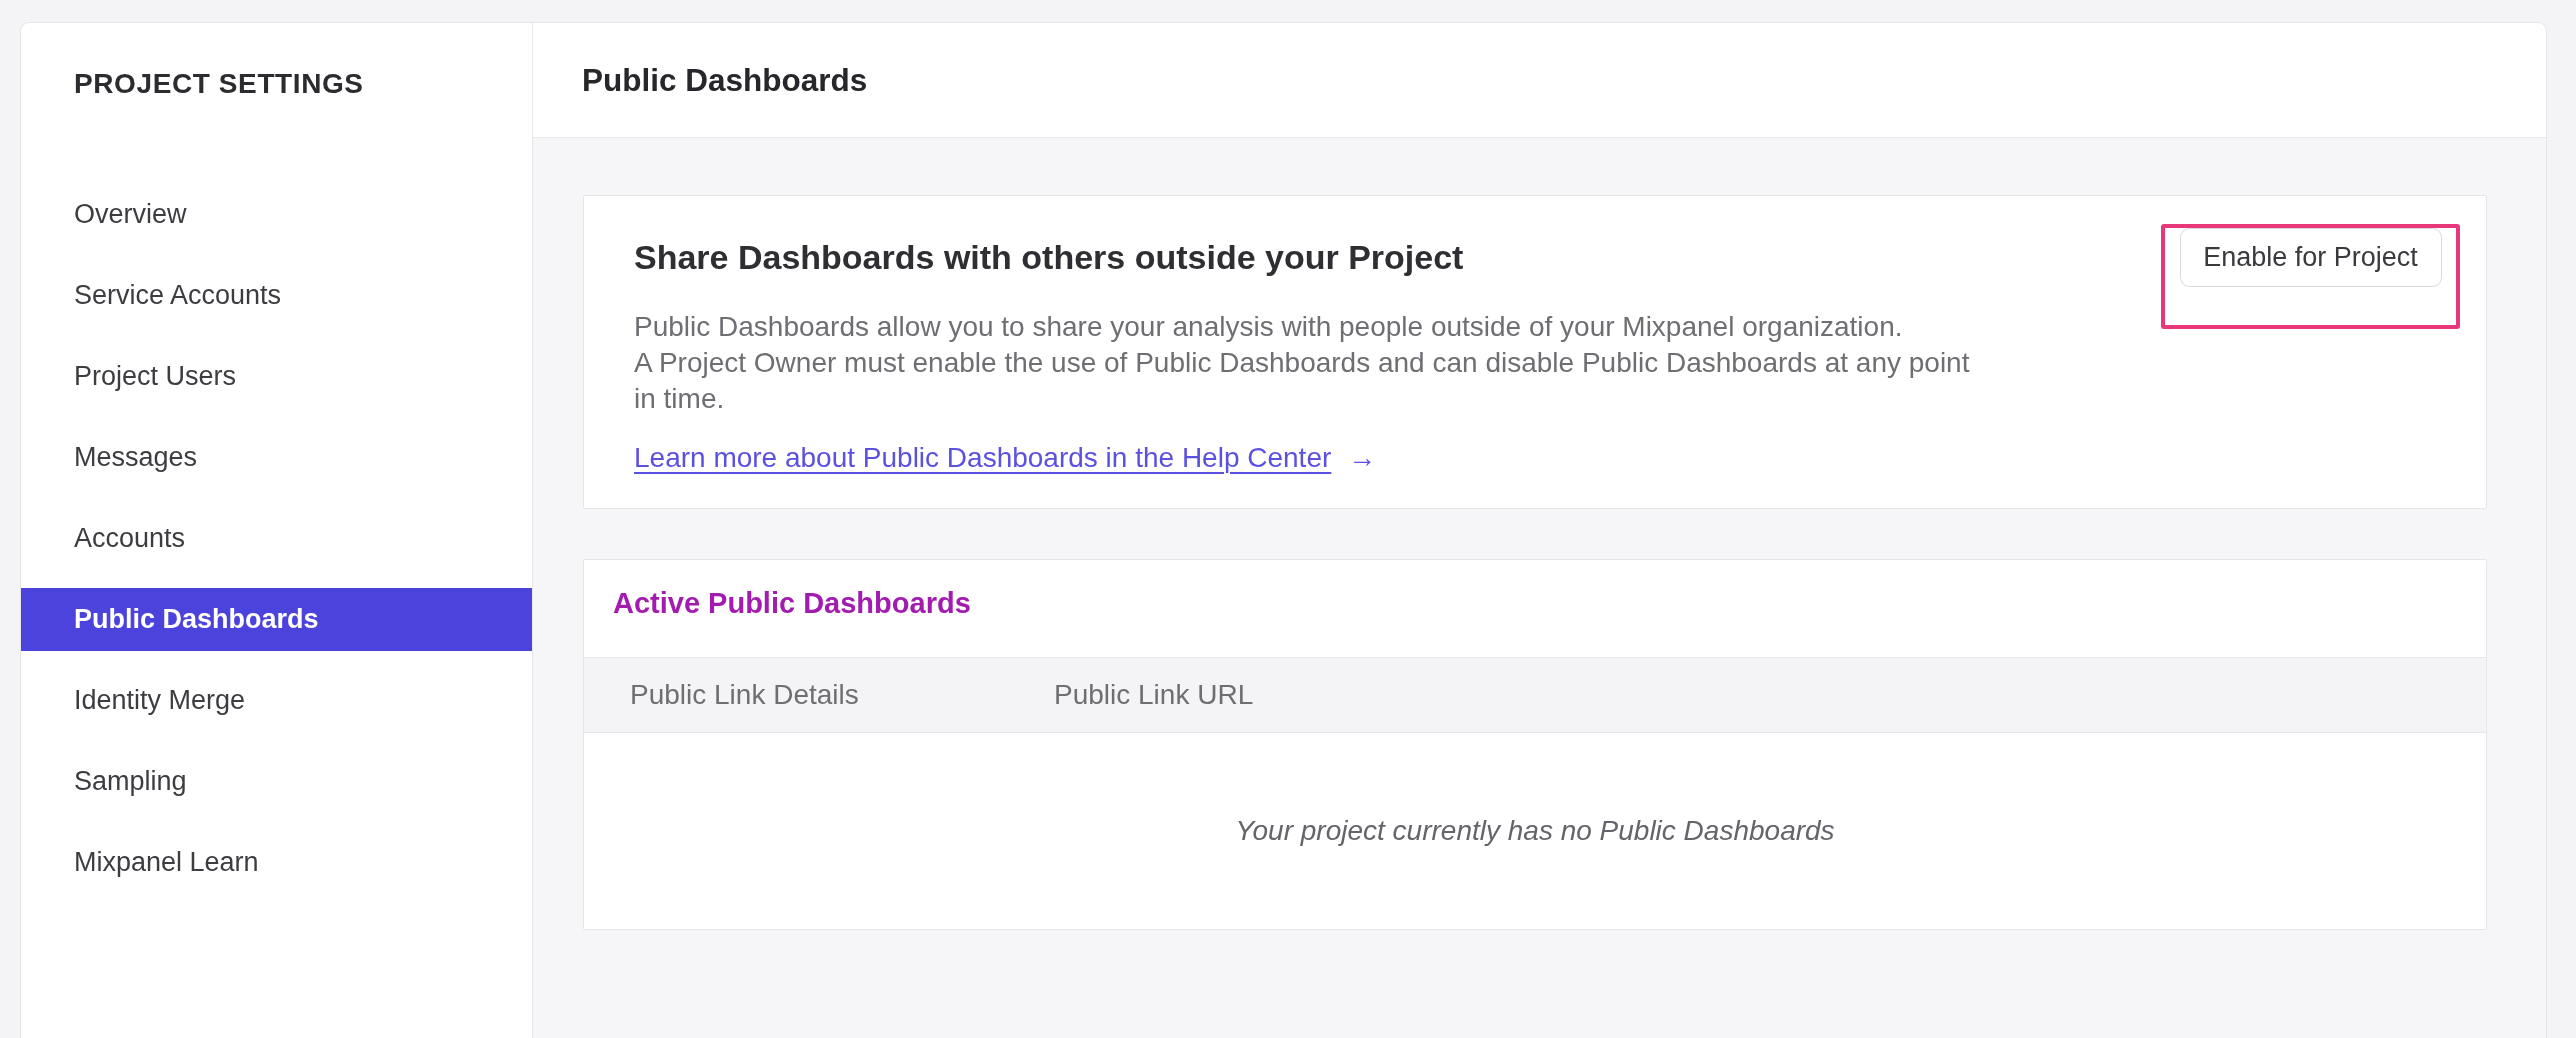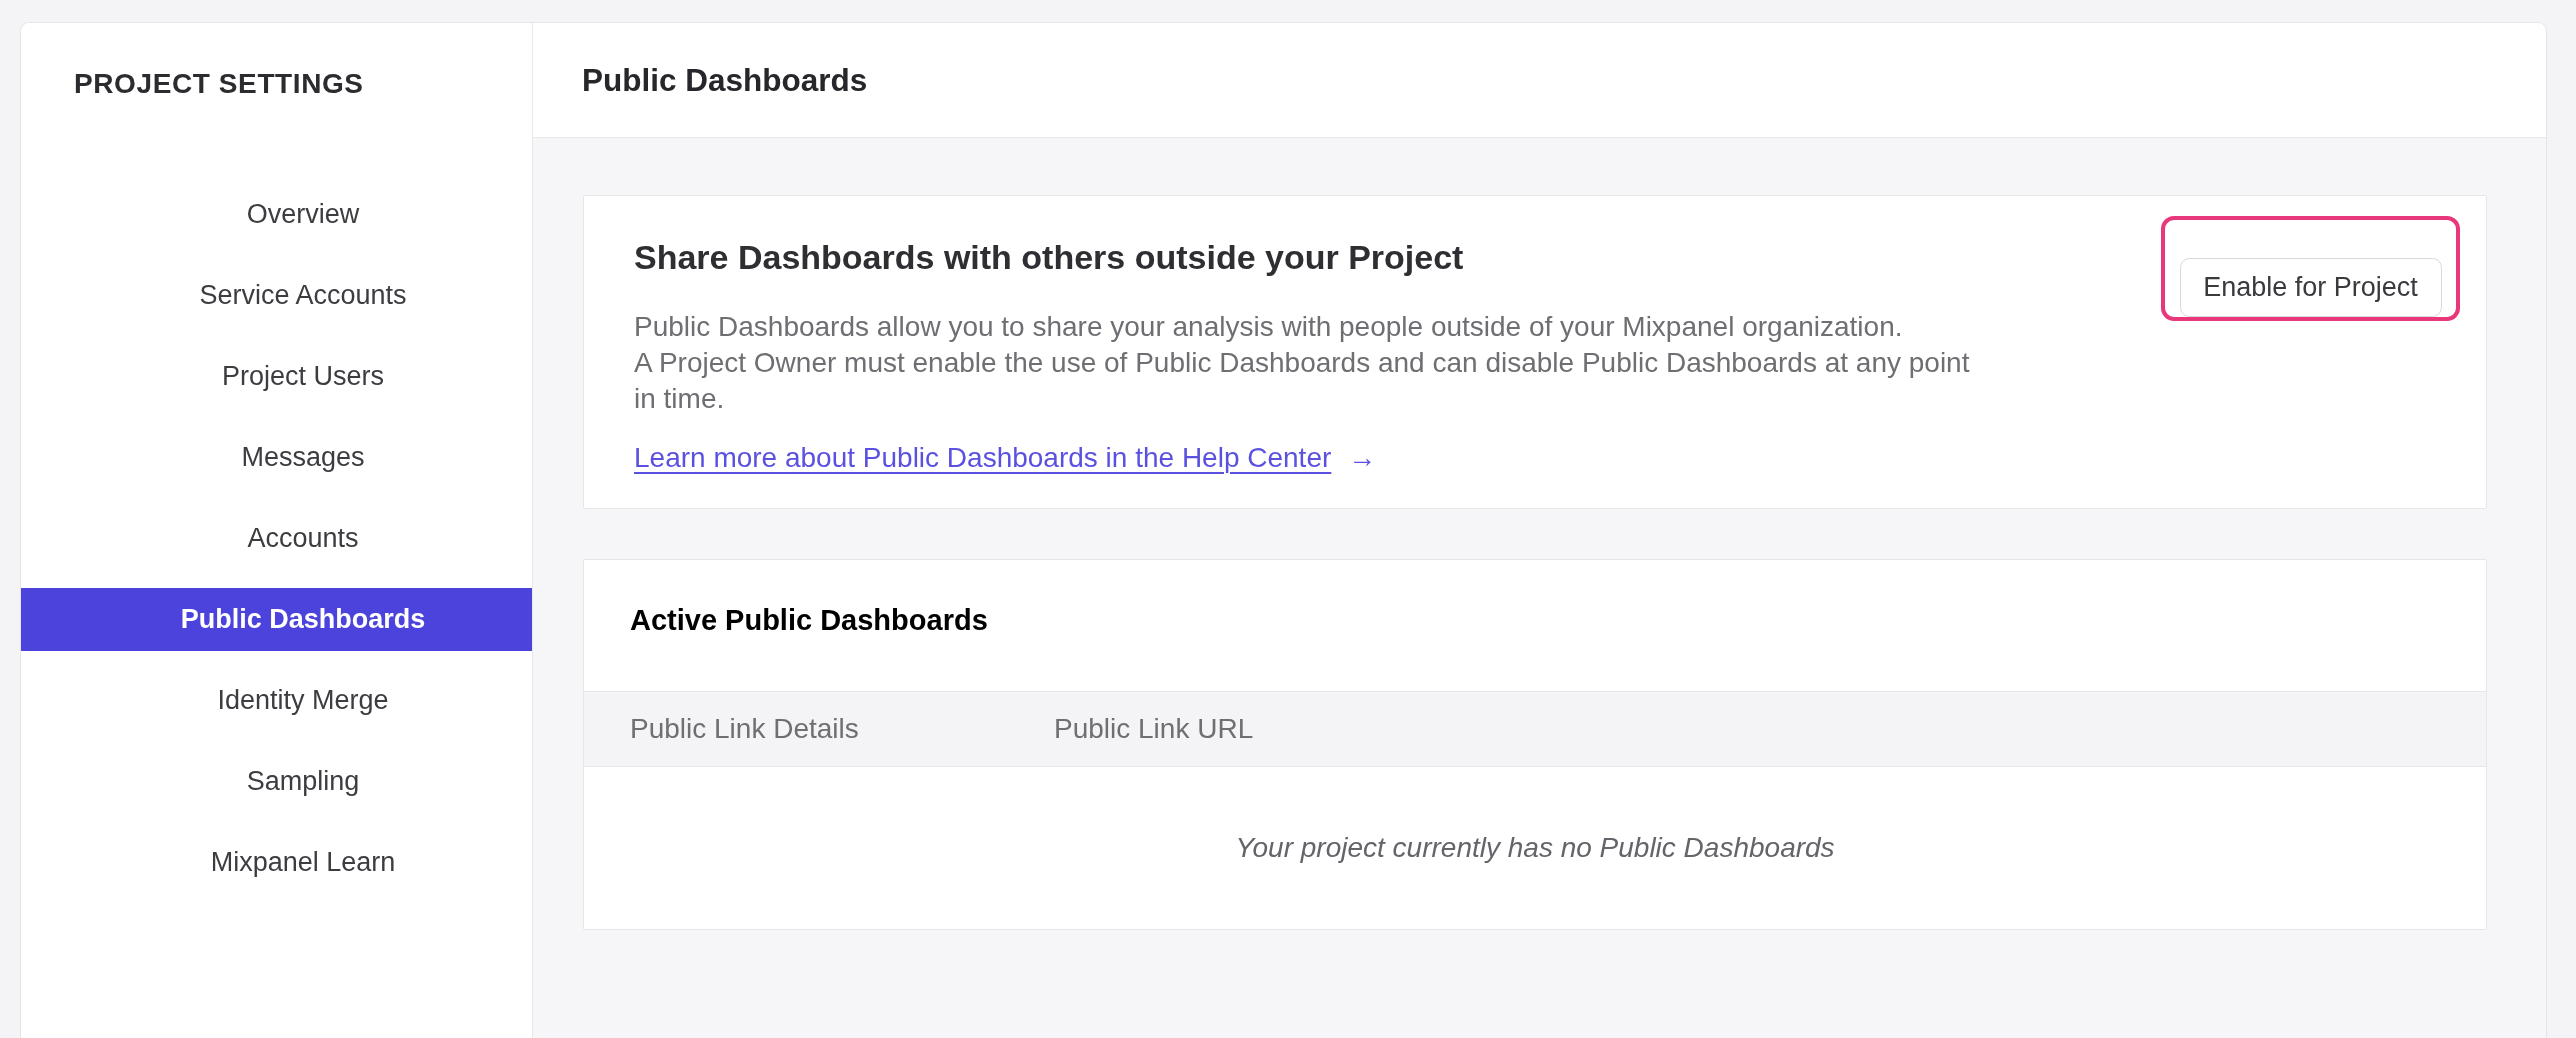--- a/index.html
+++ b/index.html
@@ -29,21 +29,21 @@
     border-right: 1px solid #e8e8e9;
     box-sizing: border-box;
     padding-top: 45px;
   }
   .sidebar-title {
     margin-left: 53px;
     font-size: 28px; font-weight: bold; letter-spacing: 0.6px;
     color: #2c2c30; line-height: 32px;
     white-space: nowrap;
   }
-  .nav { margin-top: 83px; text-align: center; }
+  .nav { margin-top: 83px; }
   .nav-item {
     height: 63px; line-height: 63px;
     padding-left: 53px; margin-bottom: 18px;
     font-size: 27px; font-weight: 500; color: #3c3c41;
     white-space: nowrap; cursor: pointer;
   }
   .nav-item.active {
     background: #4c43dc; color: #ffffff; font-weight: bold;
   }
 
@@ -78,37 +78,37 @@
   }
   .link-row { margin-top: 25px; display: flex; align-items: center; }
   .help-link {
     font-size: 28px; color: #5b51e0; cursor: pointer;
     text-decoration: underline; text-decoration-thickness: 1.9px; text-underline-offset: 4.8px;
     white-space: nowrap;
   }
   .arrow-glyph { font-size: 28px; color: #5b51e0; margin-left: 17px; }
 
   .annotation-box {
-    position: absolute; top: 20px; right: 26px;
+    position: absolute; top: 28px; right: 26px;
     width: 299px; height: 105px; box-sizing: border-box;
-    border: 4.8px solid #e9377c; border-radius: 13px;
-    display: flex; align-items: flex-end; justify-content: center;
+    border: 4.8px solid #e9377c; border-radius: 3px;
+    display: flex; align-items: flex-start; justify-content: center;
   }
   .enable-btn {
     width: 262px; height: 59px;
     background: #ffffff; border: 1.4px solid #d9d9db; border-radius: 9.5px;
     font-family: inherit; font-size: 27px; font-weight: 500; color: #3a3a3e;
     cursor: pointer;
   }
 
   
   .table-card { top: 421px; height: 371px; display: flex; flex-direction: column; }
   .table-title {
-    margin: 17px; padding: 26px 0 0 29px;
-    font-size: 29px; font-weight: 600; color: #000000; line-height: 34px;
+    margin: 0; padding: 26px 0 0 29px;
+    font-size: 29px; font-weight: 600; color: #a21caf; line-height: 34px;
   }
   .table-header {
     margin-top: 37px; height: 76px; flex: none;
     background: #f4f4f6;
     border-top: 1px solid #e7e7e9; border-bottom: 1px solid #e7e7e9;
     display: flex; align-items: center; padding-left: 46px;
     box-sizing: border-box;
   }
   .th { font-size: 28px; color: #6e6e73; white-space: nowrap; }
   .th-col1 { width: 470px; }

